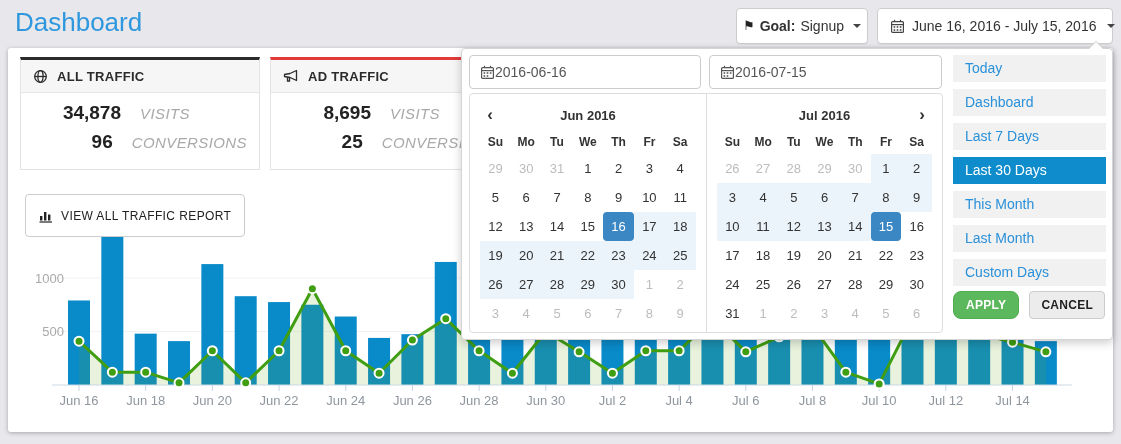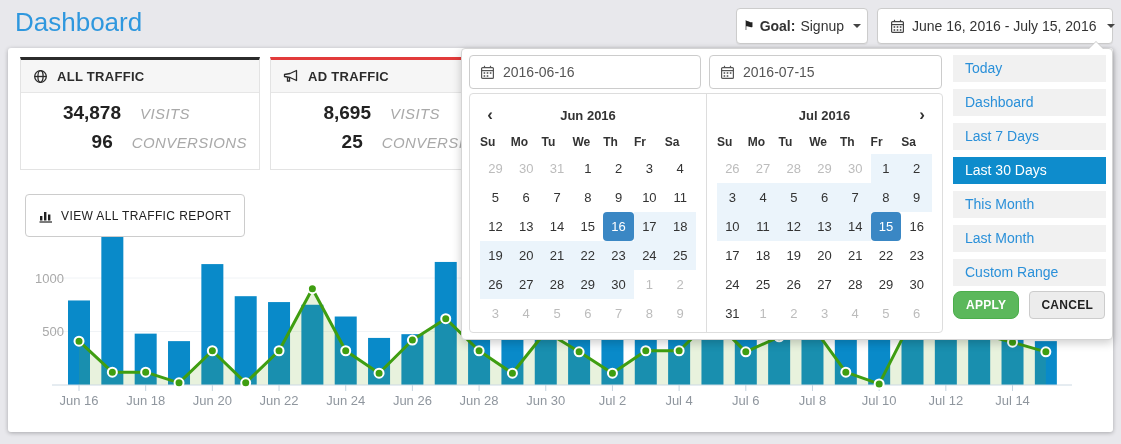--- a/index.html
+++ b/index.html
@@ -43,34 +43,34 @@
   #chart-svg { position:absolute; left:0; top:0; z-index:1; }
 
   
   .drp { position:absolute; left:453px; top:0; width:652px; height:292px; background:#fff;
          border:1px solid #d4d4d4; border-radius:4px; box-shadow:0 3px 10px rgba(0,0,0,.2); z-index:10; }
   .drp-caret { position:absolute; top:-8px; right:8px; width:0; height:0;
                border-left:8px solid transparent; border-right:8px solid transparent; border-bottom:8px solid #ccc; }
   .drp-caret:after { content:""; position:absolute; left:-7px; top:1px; width:0; height:0;
                border-left:7px solid transparent; border-right:7px solid transparent; border-bottom:7px solid #fff; }
   .drp-input { position:absolute; top:6px; height:34px; border:1px solid #ccc; border-radius:4px;
-               display:flex; align-items:center; gap:8px; padding:0 10px; font-size:14px; color:#555; }
+               display:flex; align-items:center; gap:0; padding:0 10px; font-size:14px; color:#555; }
   .drp-input.start { left:7px; width:232px; }
   .drp-input.end { left:247px; width:233px; }
   .drp-calbox { position:absolute; left:7px; top:44px; width:474px; height:240px; border:1px solid #ddd;
                 border-radius:4px; display:flex; }
   .month { width:236px; padding:8px 10px 0 10px; }
   .month + .month { border-left:1px solid #ddd; }
   .month-head { position:relative; height:28px; line-height:26px; text-align:center; }
   .month-title { font-size:13px; font-weight:bold; color:#333; }
   .nav-chev { position:absolute; top:0; width:20px; text-align:center; font-size:17px; font-weight:bold;
               color:#333; cursor:pointer; line-height:26px; }
   .nav-chev.prev { left:0; } .nav-chev.next { right:0; }
   .dow-row, .day-row { display:flex; }
-  .dow { width:30.8px; height:24px; line-height:24px; font-size:12px; font-weight:bold; color:#333; }
+  .dow { width:30.8px; height:24px; line-height:24px; text-align:center; font-size:12px; font-weight:bold; color:#333; }
   .day { width:30.8px; height:29px; line-height:29px; text-align:center; font-size:13px; color:#333;
          border-radius:4px; cursor:pointer; }
   .day.mut { color:#bcbcbc; }
   .day.rng { background:#ebf4fb; border-radius:0; }
   .day.sel { background:#3a87c4; color:#fff; border-radius:4px; }
 
   .presets { position:absolute; left:491px; top:6px; width:153px; list-style:none; }
   .presets li { height:27px; line-height:27px; margin-bottom:7px; background:#f1f1f1; border-radius:0;
                 padding:0 12px; font-size:14px; color:#2a90d9; cursor:pointer; }
   .presets li.selected { background:#0e8ccc; color:#fff; }
@@ -447,21 +447,21 @@
         </div>
     </div>
 
     <ul class="presets" id="preset-list">
         <li>Today</li>
         <li>Dashboard</li>
         <li>Last 7 Days</li>
         <li class="selected">Last 30 Days</li>
         <li>This Month</li>
         <li>Last Month</li>
-        <li>Custom Range</li>
+        <li>Custom Days</li>
       </ul>
 
     <div class="drp-buttons">
       <button class="apply-btn">APPLY</button>
       <button class="cancel-btn">CANCEL</button>
     </div>
   </div>
 
 </main>
 

